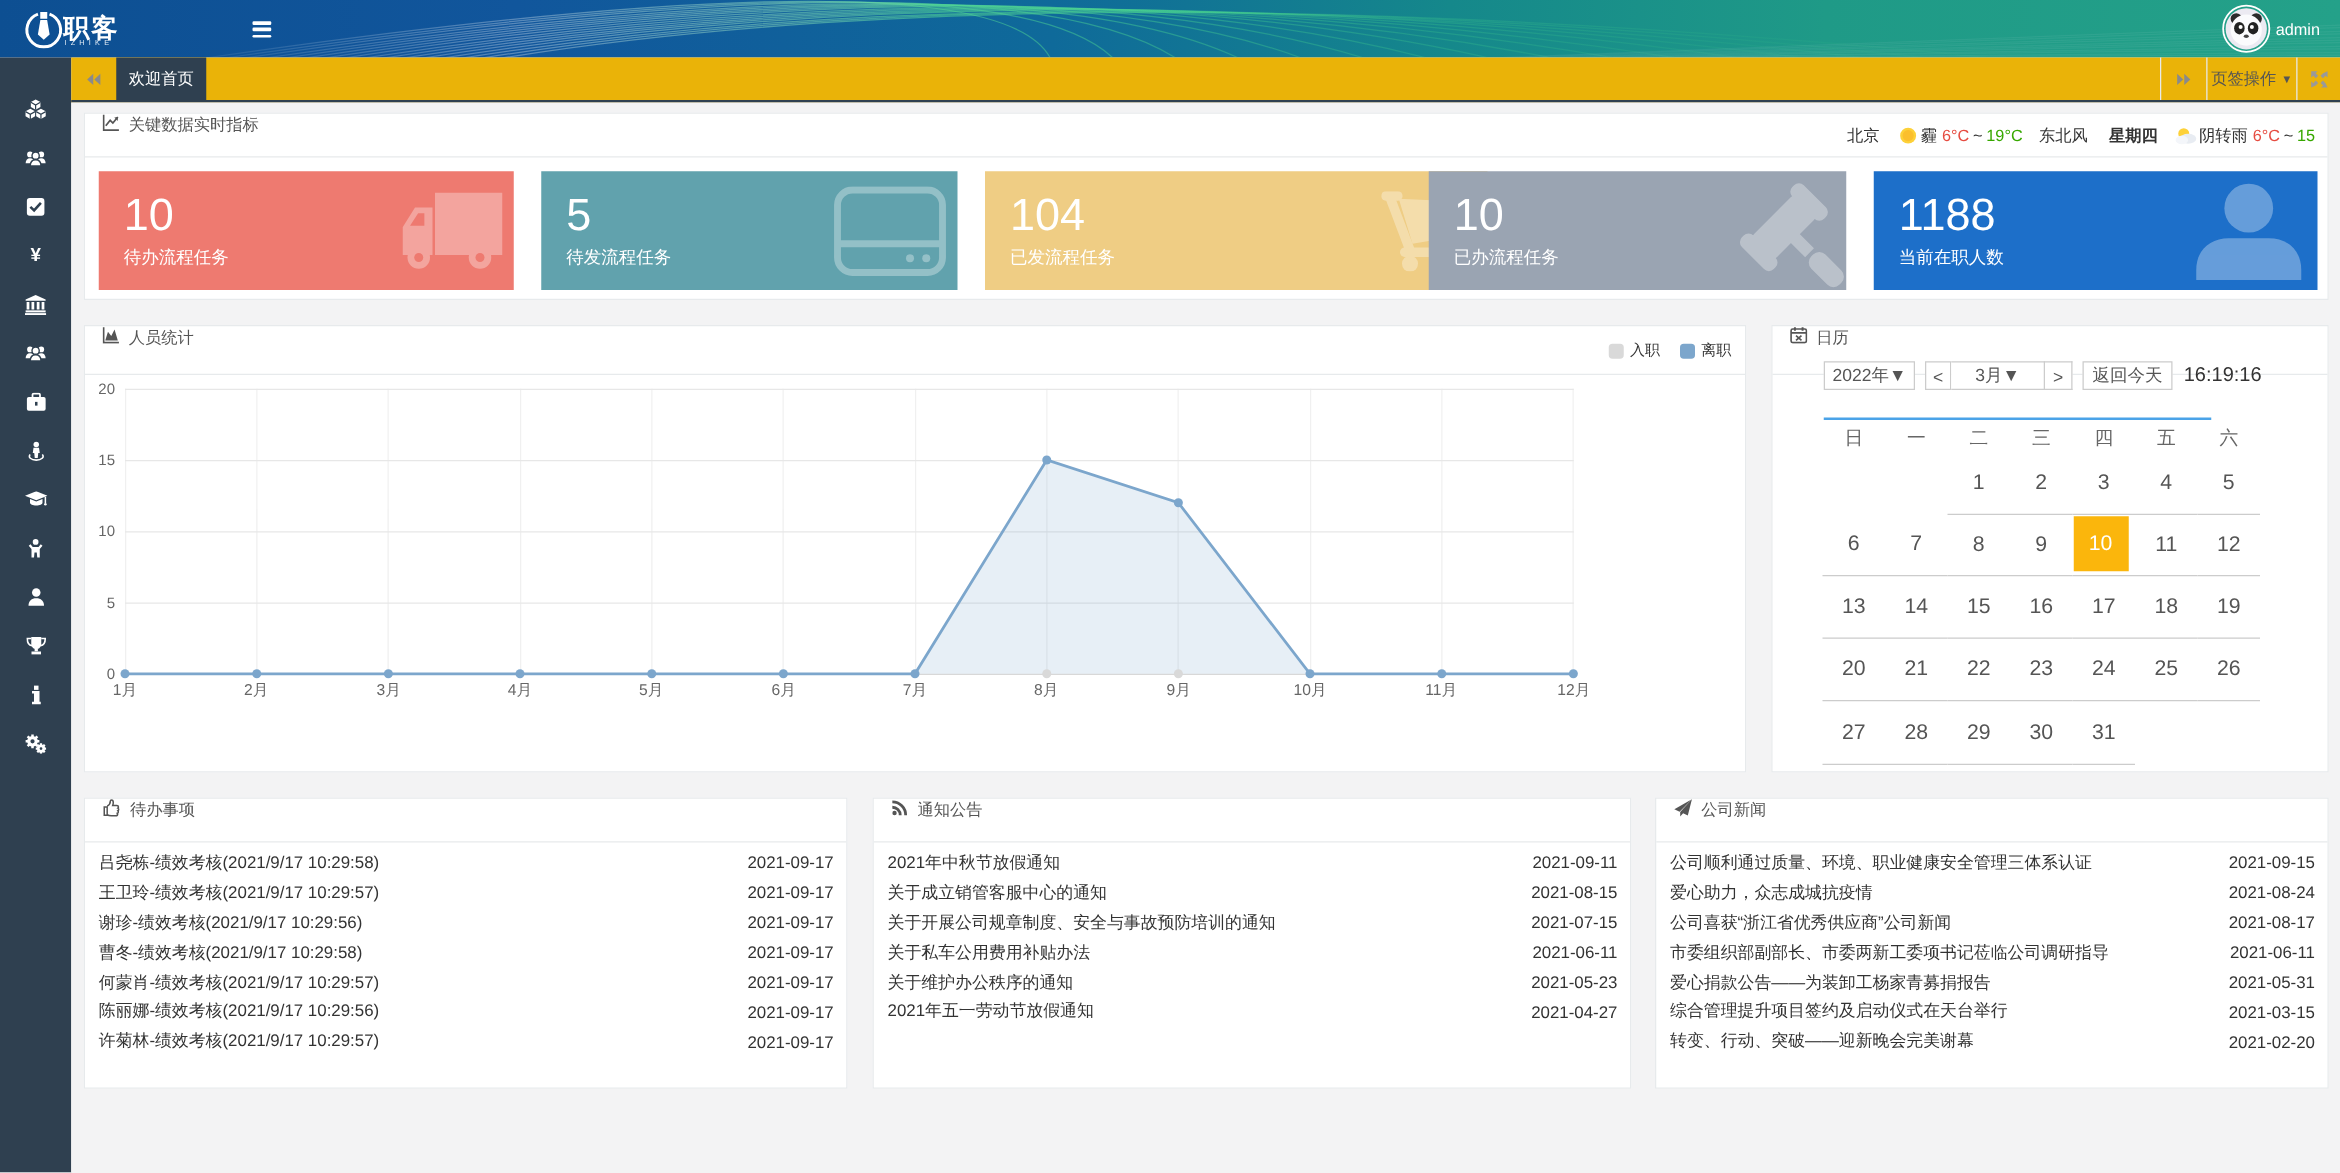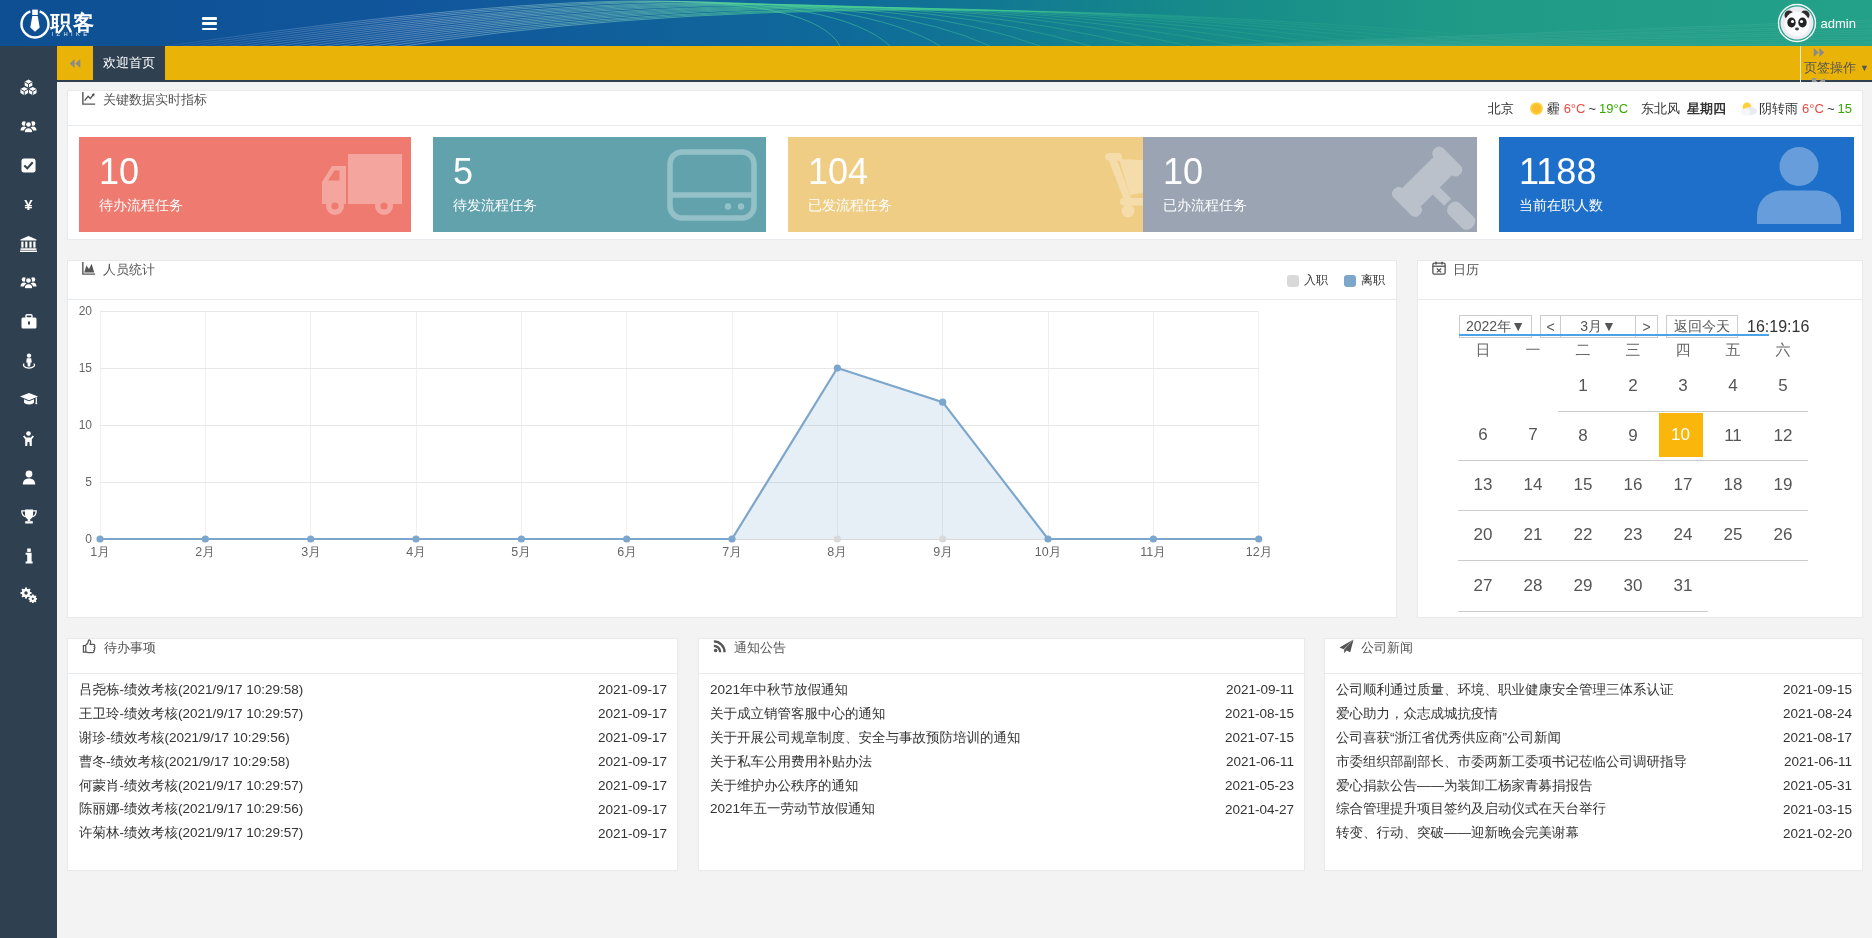--- a/index.html
+++ b/index.html
@@ -9,42 +9,42 @@
 .nav { position:absolute; left:0; top:0; width:1872px; height:46px; background:linear-gradient(90deg,#0d4f92 0%,#11569c 22%,#0f6a9a 45%,#15888b 62%,#1f9a87 78%,#24a189 100%); overflow:hidden; }
 .logo { position:absolute; left:20px; top:3px; color:#fff; }
 .burger { position:absolute; left:202px; top:17px; width:15px; }
 .burger div { height:2.6px; background:#fff; margin-bottom:2.8px; border-radius:1px; }
 .userbox { position:absolute; right:16px; top:0; height:46px; display:flex; align-items:center; color:#fff; font-size:13px; }
 .side { position:absolute; left:0; top:46px; width:57px; height:892px; background:#2f4050; }
 .side .it { height:39px; display:flex; align-items:center; justify-content:center; color:#fff; }
 .tabs { position:absolute; left:57px; top:46px; width:1815px; height:36px; background:#eab308; border-bottom:2px solid #2f4050; }
 .tabL { position:absolute; left:0; top:0; width:36px; height:34px; display:flex; align-items:center; justify-content:center; color:#999; }
 .tabact { position:absolute; left:36px; top:0; width:72px; height:34px; background:#2f4050; color:#fff; font-size:13px; display:flex; align-items:center; justify-content:center; }
-.tabR { position:absolute; right:0; top:0; height:34px; display:flex;flex-direction:column; }
+.tabR { position:absolute; right:0; top:0; height:34px; display:flex; }
 .tabR .seg { height:34px; border-left:1px solid #e7eaec; display:flex; align-items:center; justify-content:center; color:#999; }
 .content { position:absolute; left:57px; top:82px; width:1815px; height:856px; background:#f3f3f4; }
 .panel { position:absolute; background:#fff; border:1px solid #e7eaec; }
 .phead { height:35px; border-bottom:1px solid #e7eaec; display:flex; padding-left:14px; color:#555; font-size:13px; }
 .phead svg { margin-right:7px; }
 
 #kpi { left:10px; top:8px; width:1796px; height:150px; }
 .weather { position:absolute; top:0; left:1100px; right:9px; height:35px; overflow:hidden; white-space:nowrap; font-size:13px; color:#333; display:flex; align-items:center; justify-content:flex-end; }
 .card { position:absolute; top:46px; height:95px; color:#fff; overflow:hidden; }
 .card .num { position:absolute; left:20px; top:14px; font-size:36px; }
 .card .lbl { position:absolute; left:20px; bottom:17px; font-size:14px; }
 .card svg { position:absolute; right:9px; top:50%; transform:translateY(-50%); opacity:.32; }
 
 #chartp { left:10px; top:178px; width:1330px; height:358px; }
 #chartp .phead { height:39px; }
 .legend { position:absolute; right:11px; top:0; height:39px; display:flex; align-items:center; font-size:12px; color:#333; }
 .legend .sq { width:12px; height:12px; border-radius:3px; display:inline-block; margin-right:5px; }
 
 #calp { left:1360px; top:178px; width:446px; height:358px; }
 #calp .phead { height:39px; }
-.calctl { position:absolute; left:41px; top:54px; height:25px; font-size:14px; color:#555; display:flex; }
+.calctl { position:absolute; left:41px; top:28px; height:25px; font-size:14px; color:#555; display:flex; }
 .cbox { border:1px solid #ccc; height:23px; display:flex; align-items:center; justify-content:center; background:#fff; }
 .blueline { position:absolute; left:41px; top:73px; width:310px; height:2px; background:#4aa3e8; }
 table.cal { position:absolute; left:40px; top:77px; width:350px; border-collapse:collapse; table-layout:fixed; }
 table.cal th { height:24px; font-weight:normal; color:#666; font-size:15px; }
 table.cal td { height:49px; text-align:center; font-size:17px; color:#555; }
 td.db { border-bottom:1px solid #ccc; }
 td.today { position:relative; }
 td.today span { position:absolute; left:0.5px; top:1px; width:44px; height:44px; background:#fbb60c; color:#fff; display:flex; align-items:center; justify-content:center; }
 
 #todo { left:10px; top:556px; width:611px; height:233px; }
@@ -287,21 +287,21 @@
       <span>北京</span>
       <svg width="17" height="17" viewBox="0 0 16 16" style="margin:0 2px 0 14px">
           <circle cx="8" cy="8" r="6" fill="#fdd139"></circle>
           <circle cx="8" cy="8" r="4.2" fill="#fbbf2d"></circle>
         </svg>
       <span>霾</span>
       <span style="color:#e64c41;margin-left:4px">6°C</span>
         <span style="margin:0 3px">~</span>
         <span style="color:#37a800">19°C</span>
       <span style="margin-left:13px">东北风</span>
-      <span style="margin-left:7px;font-weight:bold">星期四</span>
+      <span style="margin-left:17px;font-weight:bold">星期四</span>
       <svg width="18" height="15" viewBox="0 0 18 15" style="margin:0 1px 0 14px">
           <circle cx="7" cy="6" r="4.4" fill="#fdd139"></circle>
           <ellipse cx="10.5" cy="10" rx="6.5" ry="4" fill="#e8ecf2"></ellipse>
           <ellipse cx="5.5" cy="11" rx="5" ry="3.4" fill="#f4f6fa"></ellipse>
         </svg>
       <span>阴转雨</span>
       <span style="color:#e64c41;margin-left:4px">6°C</span>
         <span style="margin:0 3px">~</span>
         <span style="color:#37a800">15</span>
     </div>

